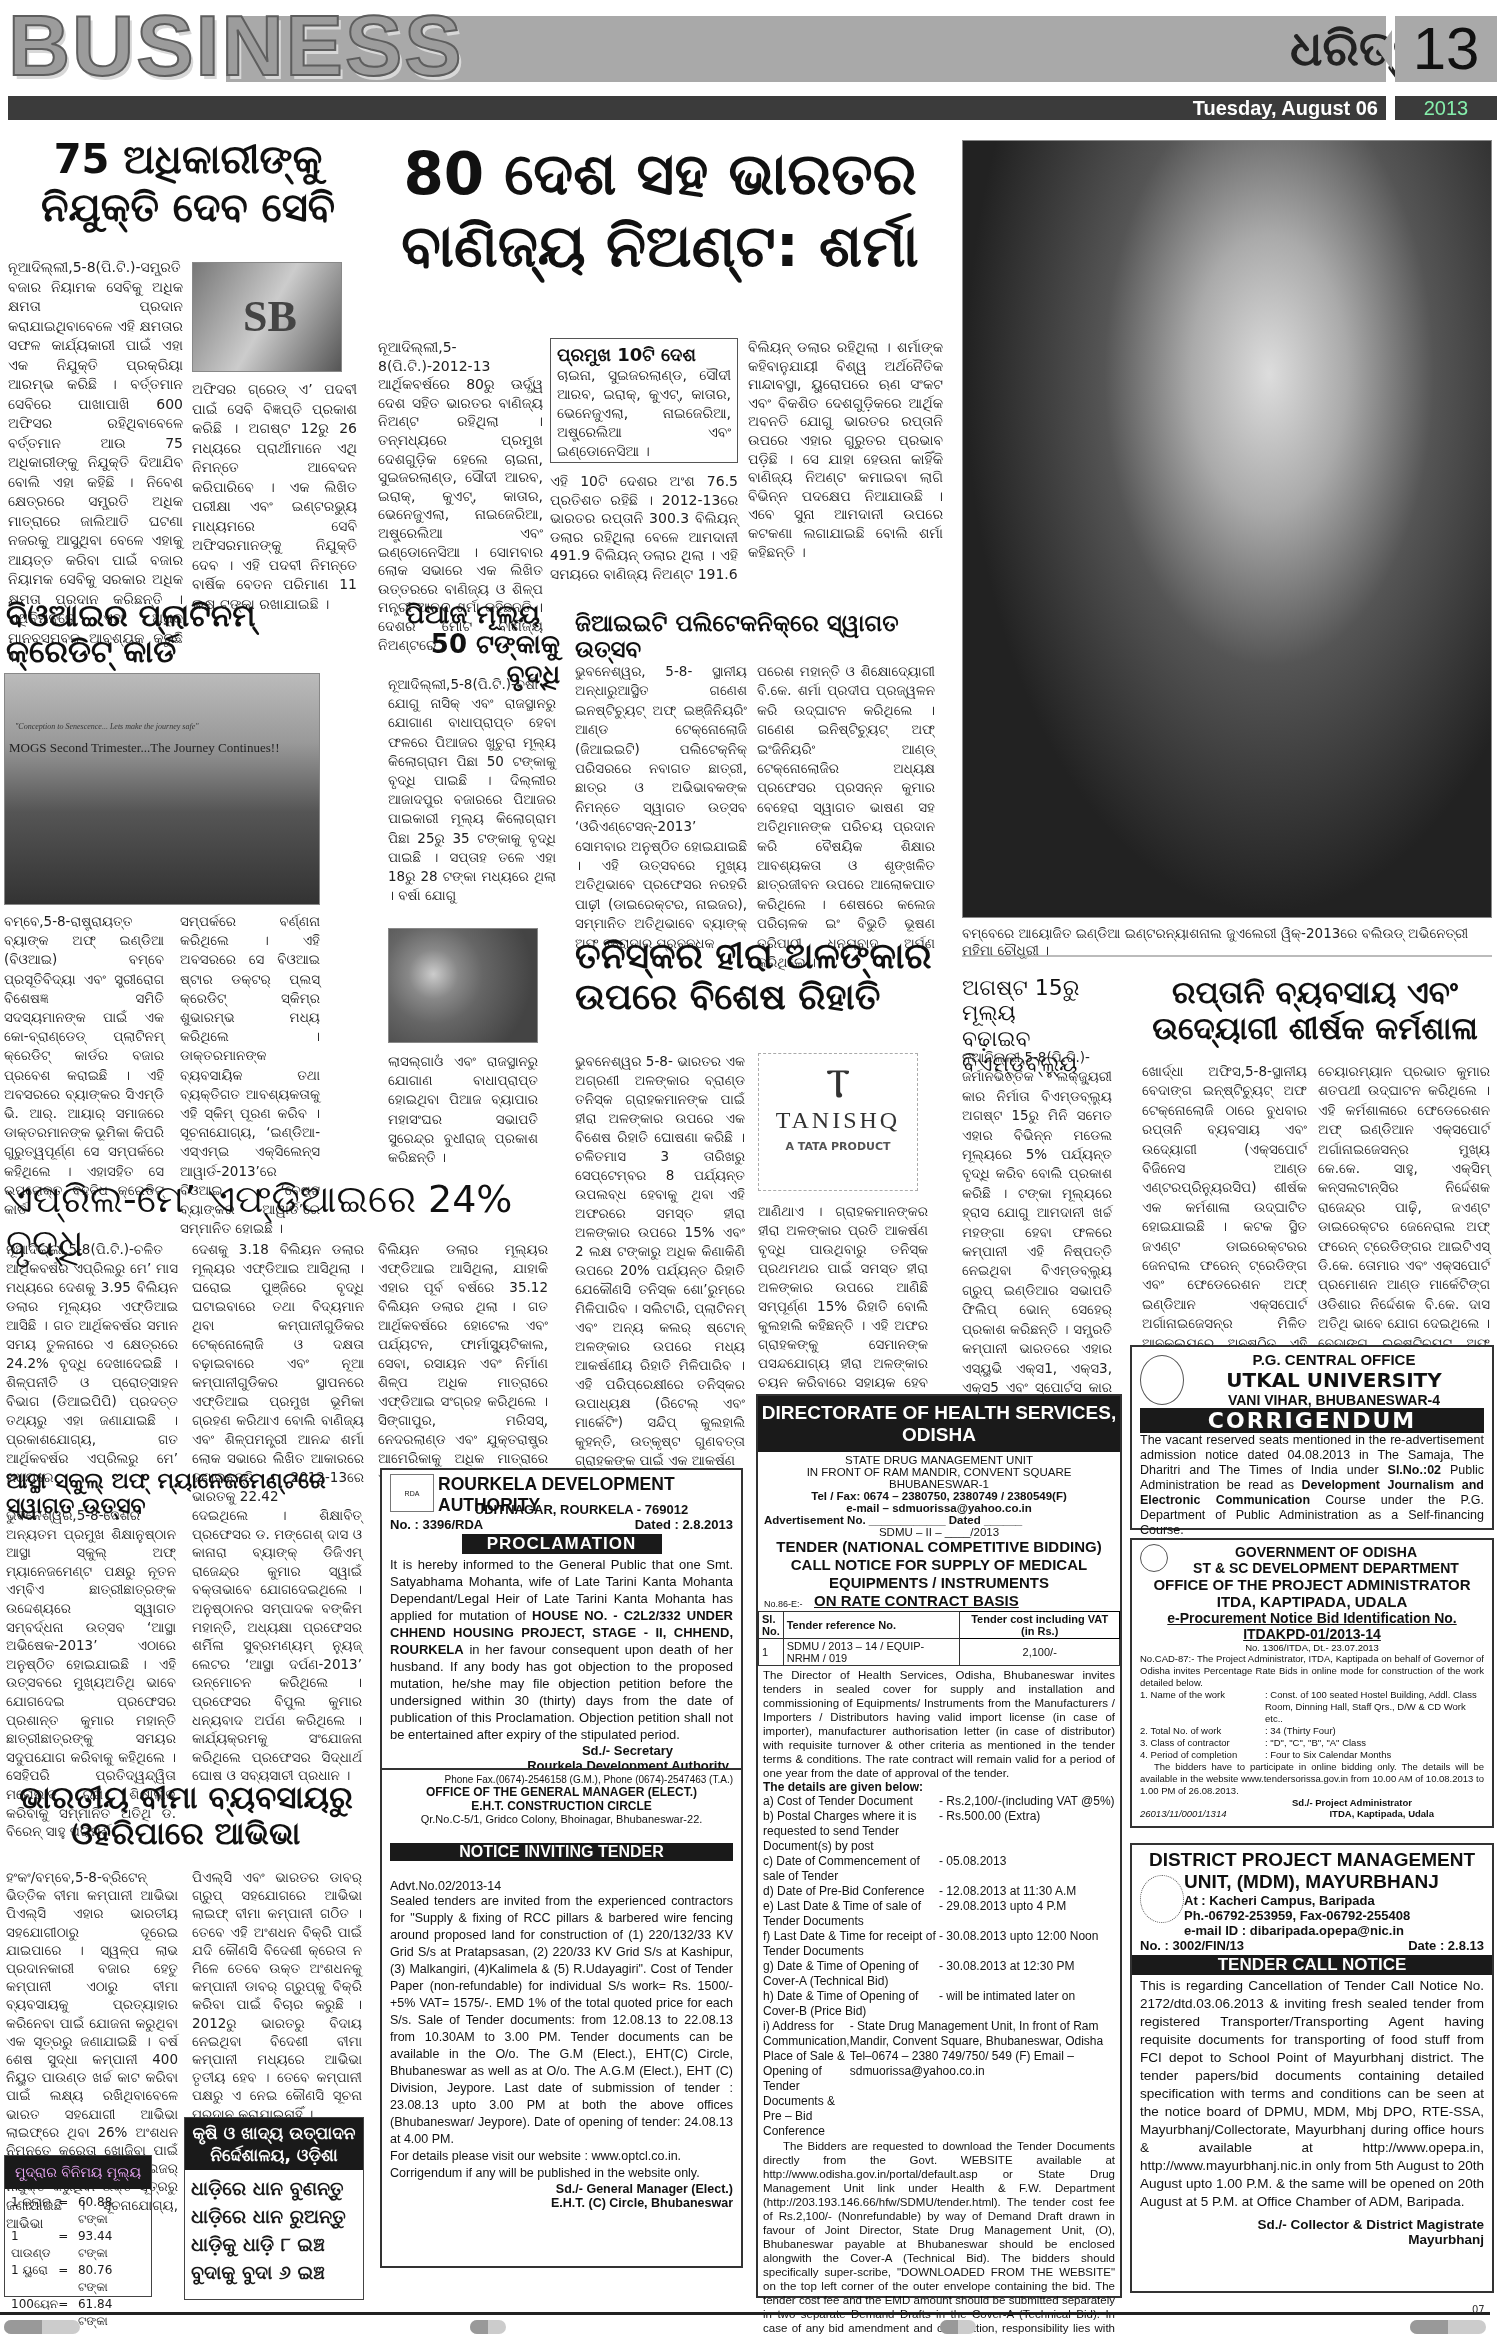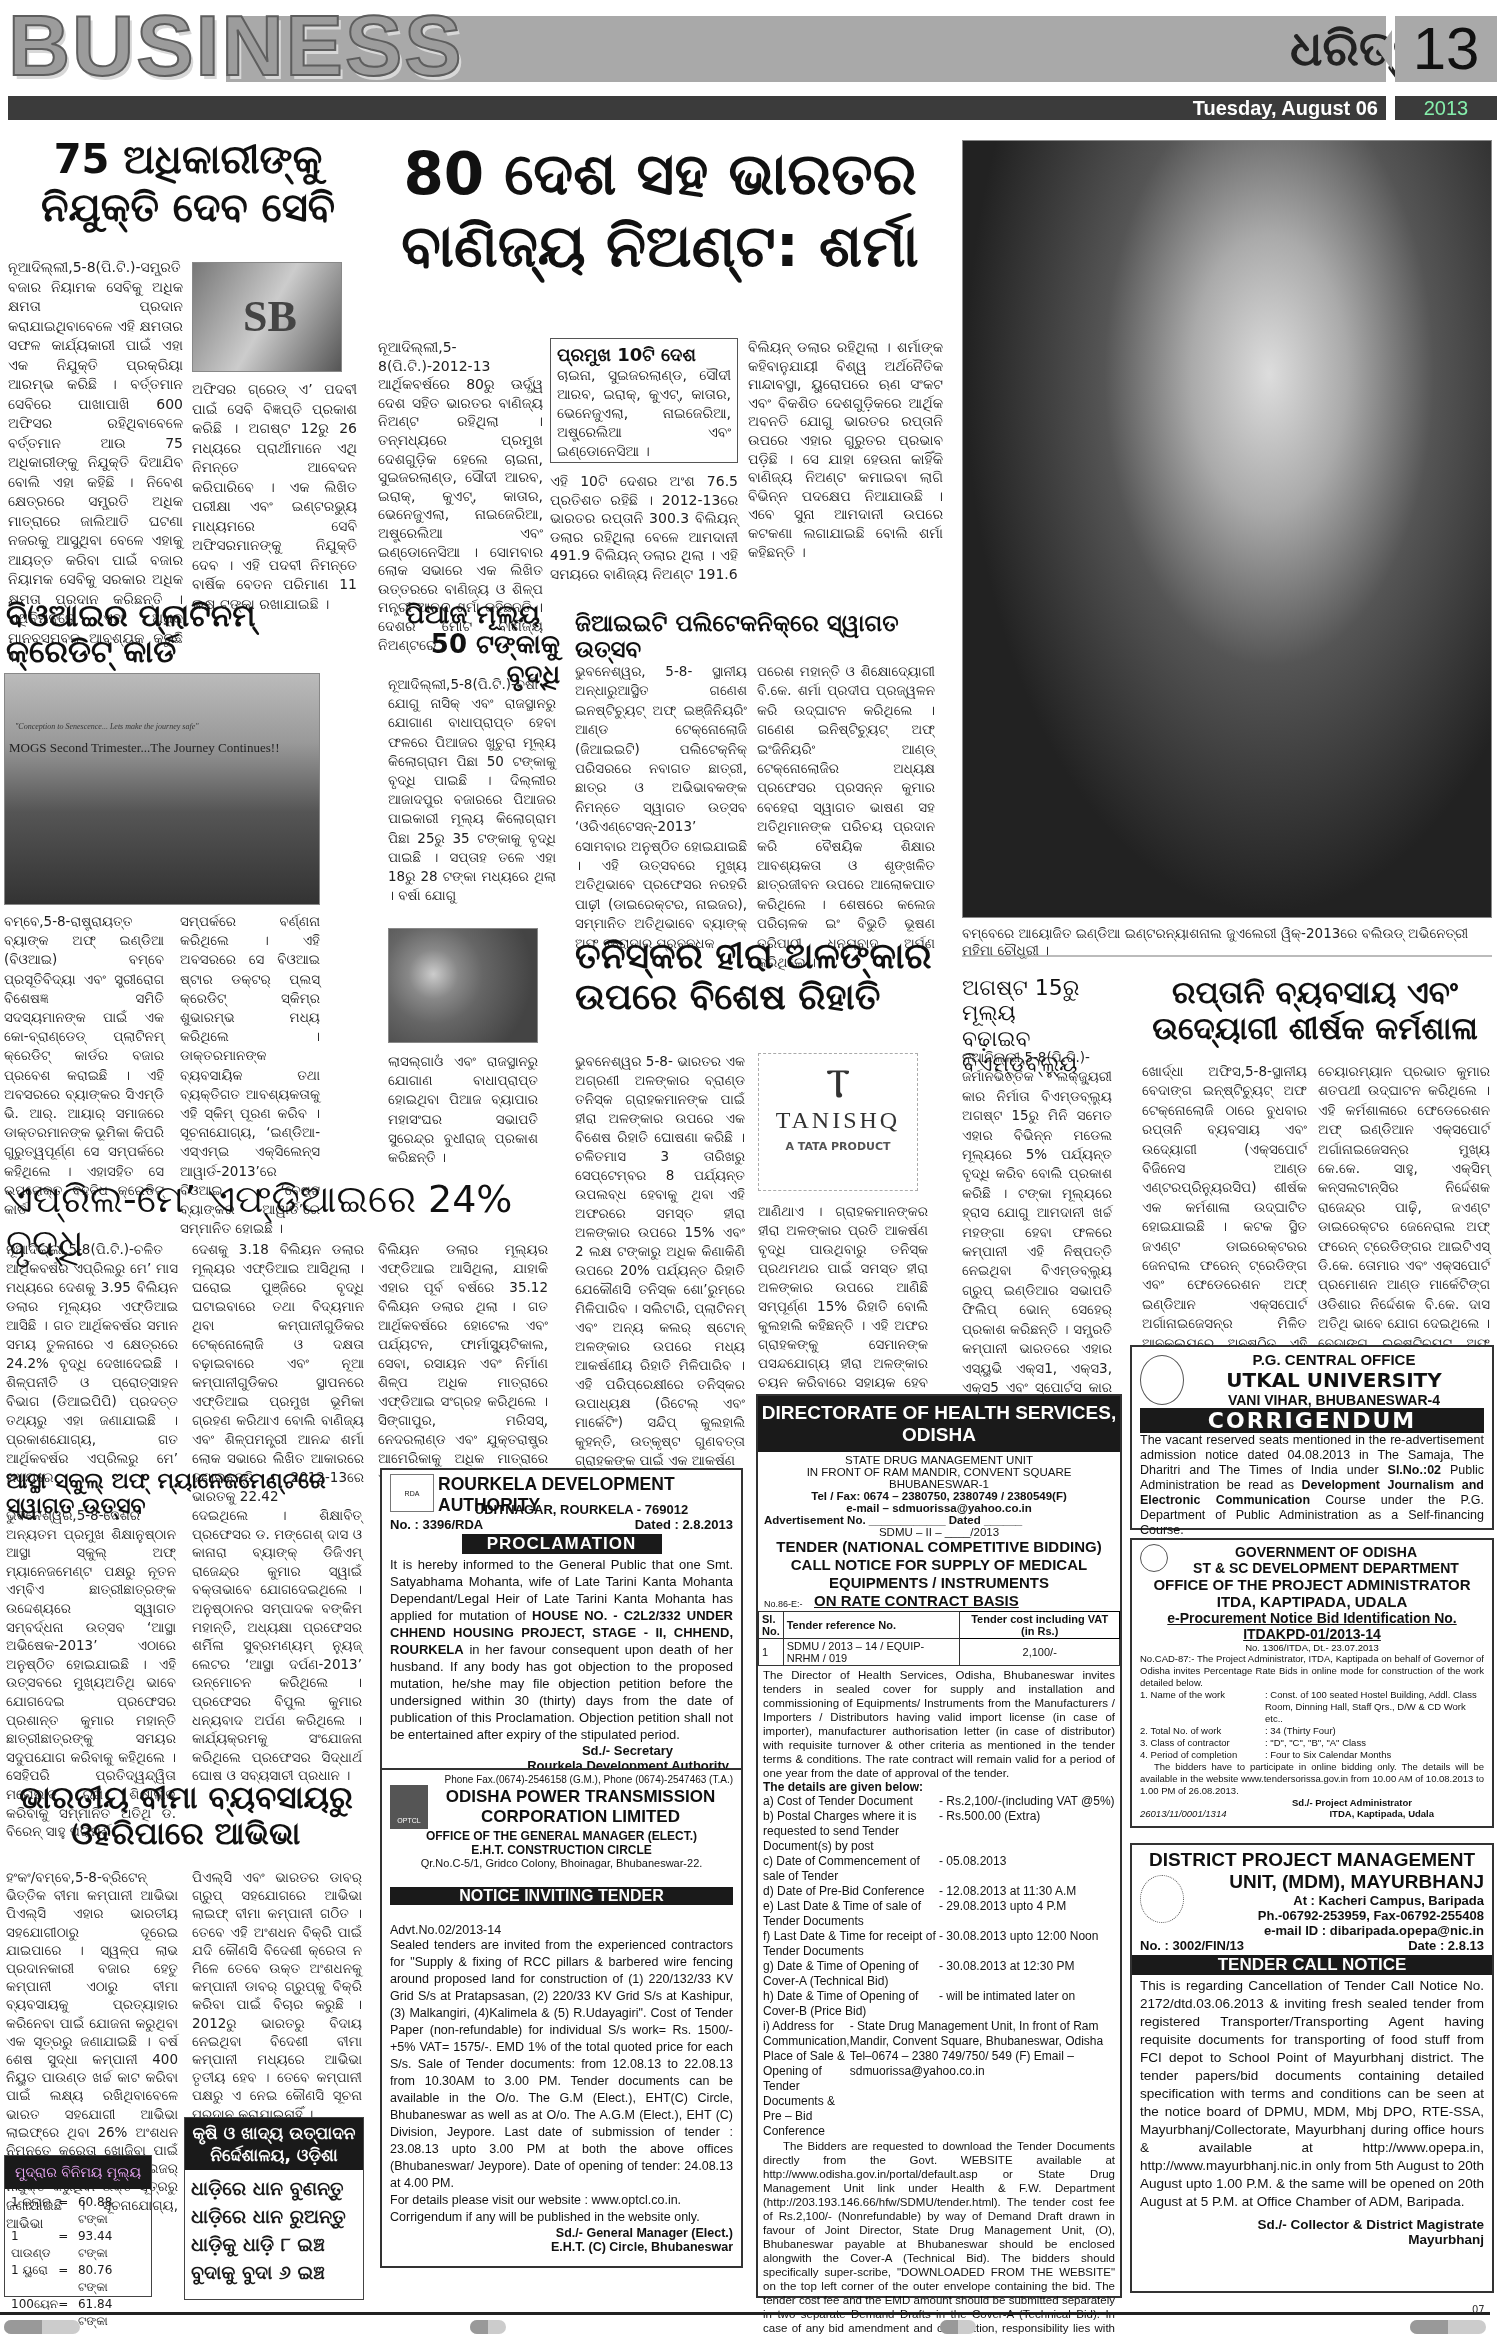--- a/index.html
+++ b/index.html
@@ -181,27 +181,20 @@
     <span>Dated : 2.8.2013</span>
   </div>
   <div class="blk" style="width:200px;margin:2px auto;font-size:17px;letter-spacing:1px">PROCLAMATION</div>
   <p style="font-size:13px;line-height:17px"><span>It is hereby informed to the General Public that one Smt. Satyabhama Mohanta, wife of Late Tarini Kanta Mohanta Dependant/Legal Heir of Late Tarini Kanta Mohanta has applied for mutation of </span><b>HOUSE NO. - C2L2/332 UNDER CHHEND HOUSING PROJECT, STAGE - II, CHHEND, ROURKELA</b><span> in her favour consequent upon death of her husband. If any body has got objection to the proposed mutation, he/she may file objection petition before the undersigned within 30 (thirty) days from the date of publication of this Proclamation. Objection petition shall not be entertained after expiry of the stipulated period.</span></p>
   <div class="b" style="font-size:13px;text-align:right;padding-right:60px">Sd./- Secretary</div>
   <div class="b" style="font-size:13px;text-align:right;padding-right:4px">Rourkela Development Authority</div>
 </div>
 
 <div class="abs ad" style="left:380px;top:1768px;width:363px;height:500px">
   <div style="font-size:10px;text-align:right">Phone Fax.(0674)-2546158 (G.M.), Phone (0674)-2547463 (T.A.)</div>
-  <div style="display:flex;align-items:center">
-    <div style="width:38px;height:44px;background:#555;color:#fff;font-size:7px;text-align:center;line-height:72px;flex-shrink:0">OPTCL</div>
-    <div style="flex:1;text-align:center">
-      <div class="b" style="font-size:17px">ODISHA POWER TRANSMISSION</div>
-      <div class="b" style="font-size:17px">CORPORATION LIMITED</div>
-    </div>
-  </div>
   <div class="c b" style="font-size:12px">OFFICE OF THE GENERAL MANAGER (ELECT.)</div>
   <div class="c b" style="font-size:12px">E.H.T. CONSTRUCTION CIRCLE</div>
   <div class="c" style="font-size:11px">Qr.No.C-5/1, Gridco Colony, Bhoinagar, Bhubaneswar-22.</div>
   <div class="blk" style="font-size:16px;margin:18px 0">NOTICE INVITING TENDER</div>
   <div style="font-size:12.5px">Advt.No.02/2013-14</div>
   <p style="font-size:12.5px;line-height:17px">Sealed tenders are invited from the experienced contractors for "Supply &amp; fixing of RCC pillars &amp; barbered wire fencing around proposed land for construction of (1) 220/132/33 KV Grid S/s at Pratapsasan, (2) 220/33 KV Grid S/s at Kashipur, (3) Malkangiri, (4)Kalimela &amp; (5) R.Udayagiri". Cost of Tender Paper (non-refundable) for individual S/s work= Rs. 1500/-+5% VAT= 1575/-. EMD 1% of the total quoted price for each S/s. Sale of Tender documents: from 12.08.13 to 22.08.13 from 10.30AM to 3.00 PM. Tender documents can be available in the O/o. The G.M (Elect.), EHT(C) Circle, Bhubaneswar as well as at O/o. The A.G.M (Elect.), EHT (C) Division, Jeypore. Last date of submission of tender : 23.08.13 upto 3.00 PM at both the above offices (Bhubaneswar/ Jeypore). Date of opening of tender: 24.08.13 at 4.00 PM.</p>
   <p style="font-size:12.5px;line-height:17px">For details please visit our website : www.optcl.co.in.</p>
   <p style="font-size:12.5px;line-height:17px">Corrigendum if any will be published in the website only.</p>
   <div class="b" style="font-size:12.5px;text-align:right">Sd./- General Manager (Elect.)</div>
   <div class="b" style="font-size:12.5px;text-align:right">E.H.T. (C) Circle, Bhubaneswar</div>
@@ -332,21 +325,21 @@
   <div style="display:flex;justify-content:space-between;font-size:9.5px">
     <i>26013/11/0001/1314</i>
     <b style="padding-right:50px">ITDA, Kaptipada, Udala</b>
   </div>
 </div>
 
 <div class="abs ad" style="left:1130px;top:1843px;width:364px;height:450px">
   <div class="c b" style="font-size:19px">DISTRICT PROJECT MANAGEMENT</div>
   <div style="display:flex;align-items:flex-start">
     <div style="width:44px;height:48px;border:1px dotted #555;border-radius:50%;margin-top:4px;flex-shrink:0"></div>
-    <div style="flex:1;text-align:right">
+    <div style="flex:1;text-align:left">
       <div class="b" style="font-size:19px">UNIT, (MDM), MAYURBHANJ</div>
       <div class="b" style="font-size:13px">At : Kacheri Campus, Baripada</div>
       <div class="b" style="font-size:13px">Ph.-06792-253959, Fax-06792-255408</div>
       <div class="b" style="font-size:13px">e-mail ID : dibaripada.opepa@nic.in</div>
     </div>
   </div>
   <div style="display:flex;justify-content:space-between;font-size:13px;font-weight:bold">
     <span>No. : 3002/FIN/13</span>
     <span>Date : 2.8.13</span>
   </div>

